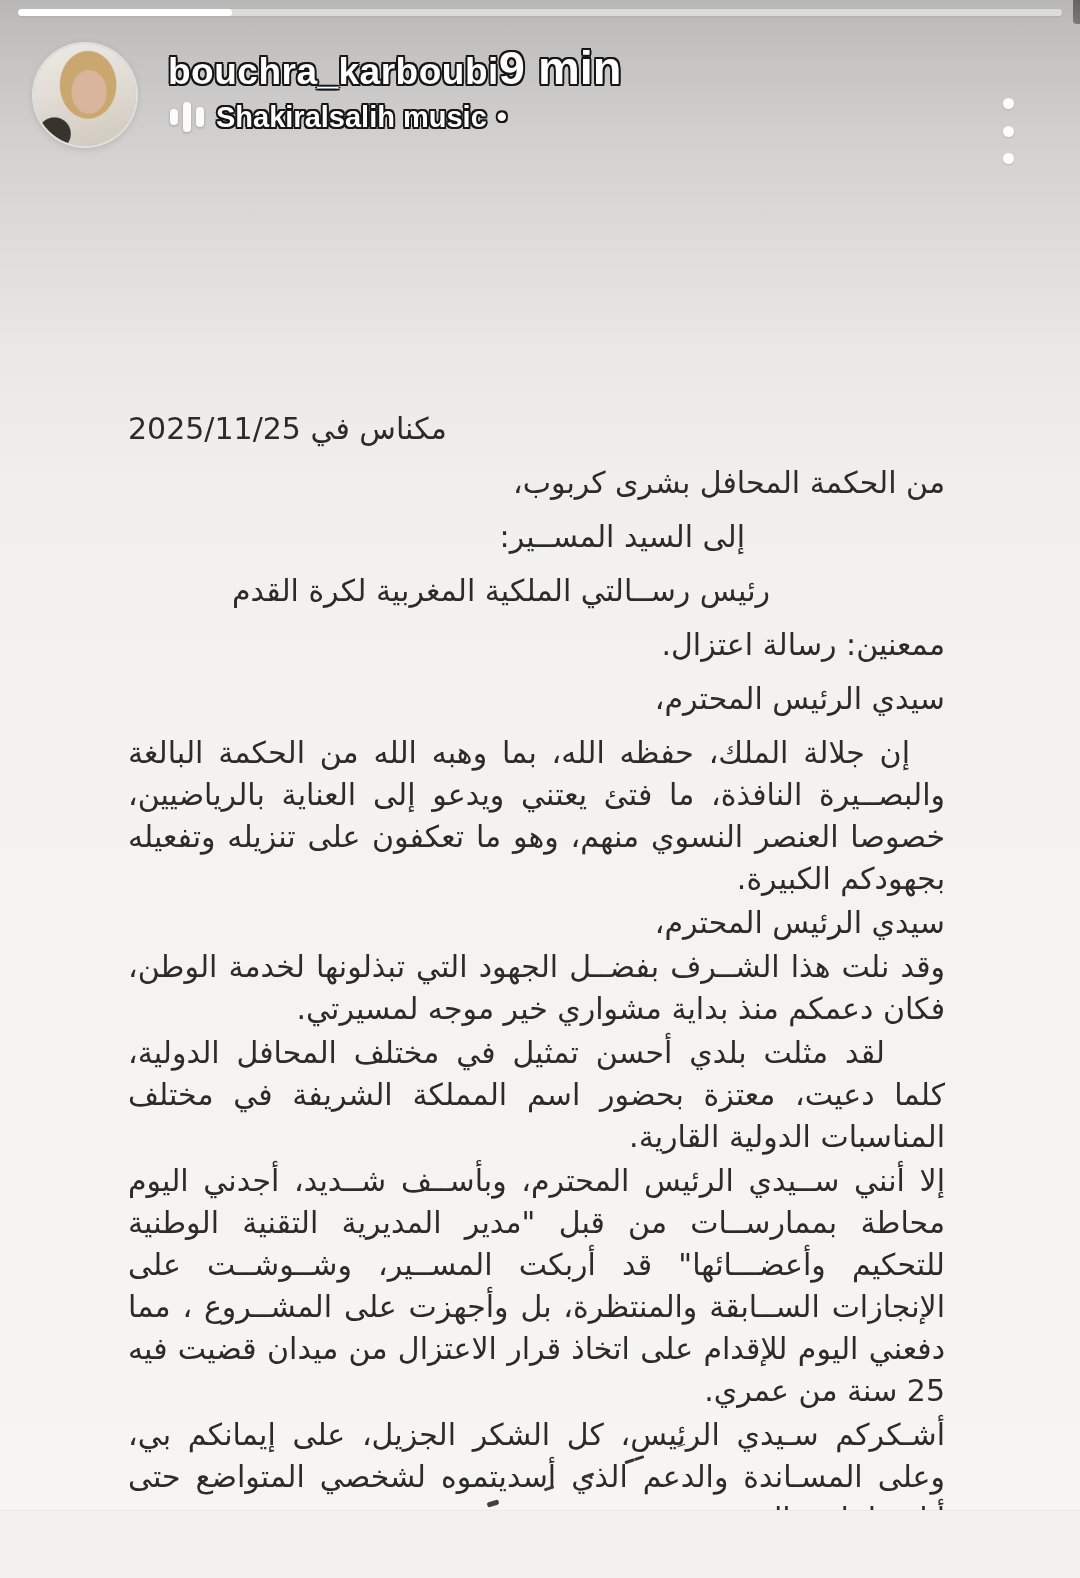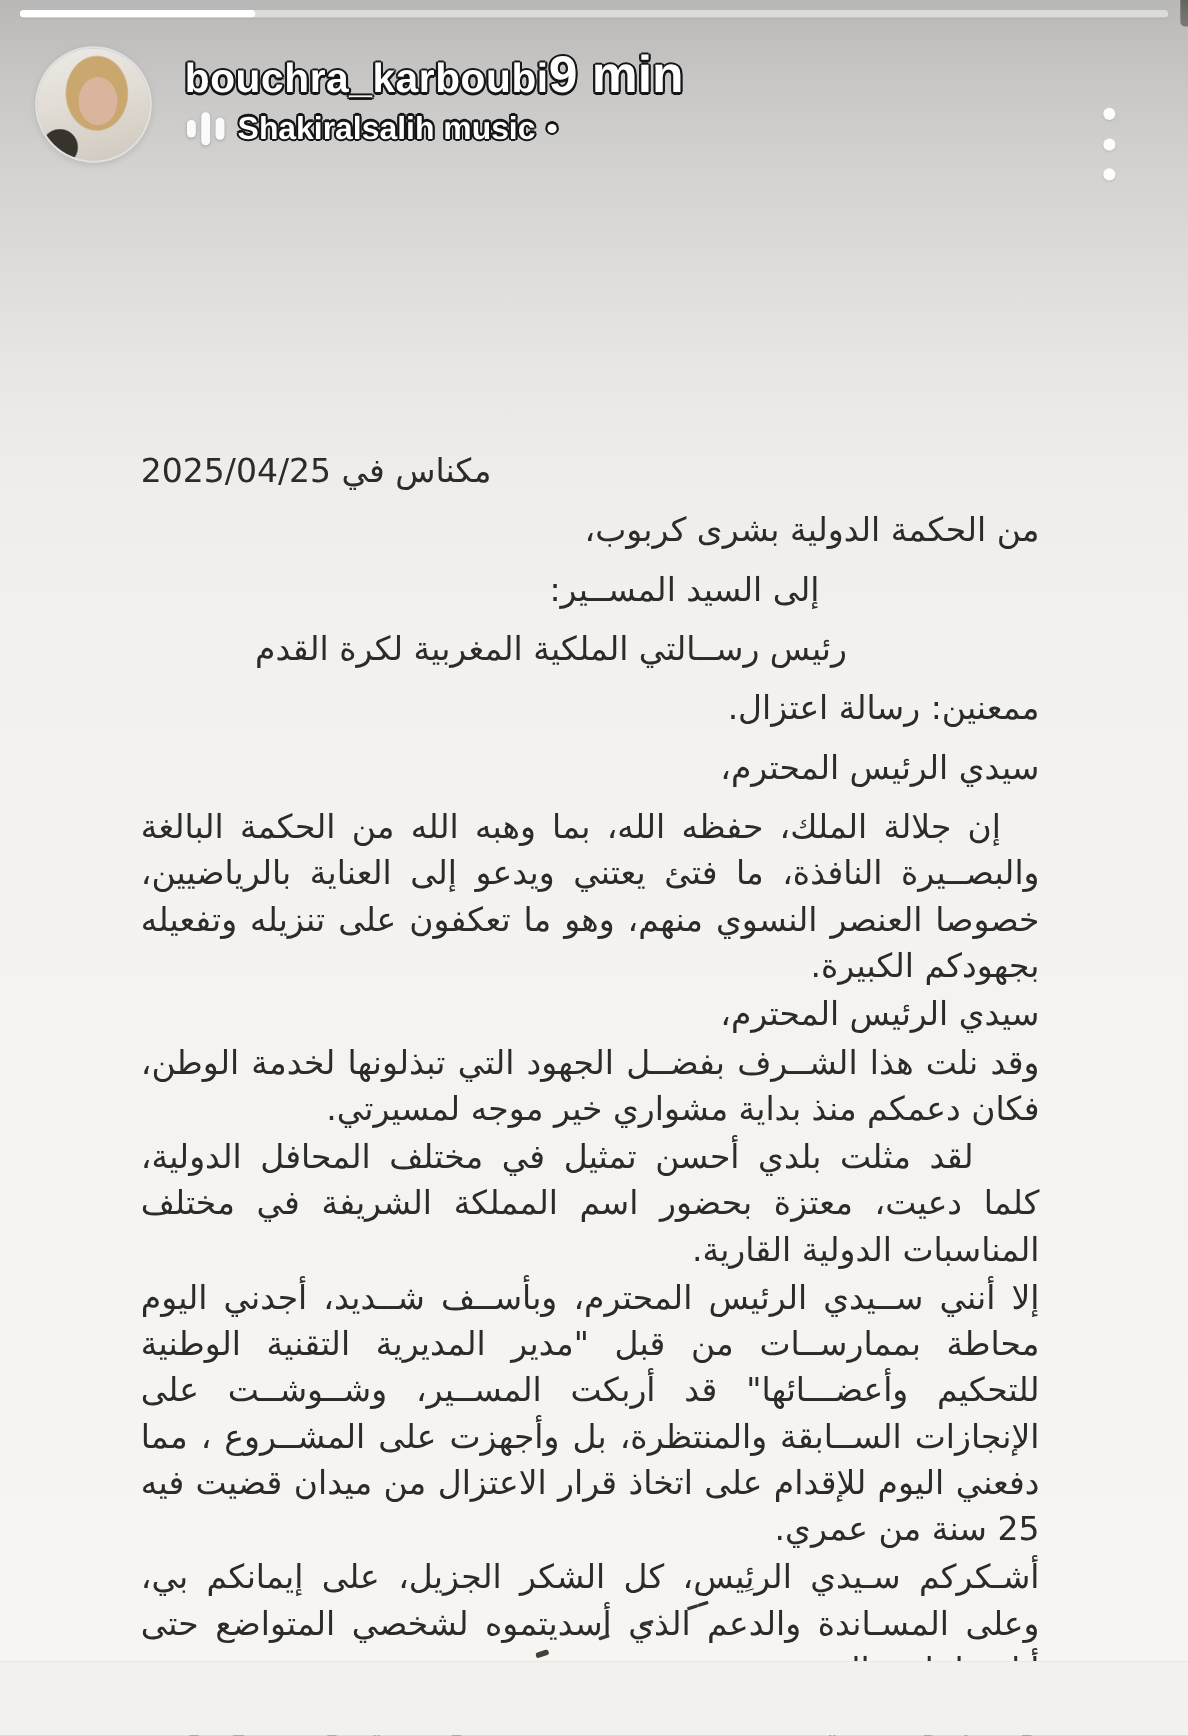--- a/index.html
+++ b/index.html
@@ -92,22 +92,22 @@
     <div class="menu">
         <i></i>
         <i></i>
         <i></i>
       </div>
   </div>
 
   <div class="corner"></div>
 
   <div class="letter">
-    <div class="blk hdr b-left">مكناس في 2025/04/25</div>
-    <div class="blk hdr b-right">من الحكمة الدولية بشرى كربوب،</div>
+    <div class="blk hdr b-left">مكناس في 2025/11/25</div>
+    <div class="blk hdr b-right">من الحكمة المحافل بشرى كربوب،</div>
     <div class="blk hdr b-right to-line">إلى السيد المســير:</div>
     <div class="blk hdr b-right recipient-line">رئيس رســالتي الملكية المغربية لكرة القدم</div>
     <div class="blk hdr b-right">ممعنين: رسالة اعتزال.</div>
     <div class="blk hdr b-right">سيدي الرئيس المحترم،</div>
     <div class="blk b-just fi35">إن جلالة الملك، حفظه الله، بما وهبه الله من الحكمة البالغة والبصــيرة النافذة، ما فتئ يعتني ويدعو إلى العناية بالرياضيين، خصوصا العنصر النسوي منهم، وهو ما تعكفون على تنزيله وتفعيله بجهودكم الكبيرة.</div>
     <div class="blk b-right">سيدي الرئيس المحترم،</div>
     <div class="blk b-just">وقد نلت هذا الشــرف بفضــل الجهود التي تبذلونها لخدمة الوطن، فكان دعمكم منذ بداية مشواري خير موجه لمسيرتي.</div>
     <div class="blk b-just fi60">لقد مثلت بلدي أحسن تمثيل في مختلف المحافل الدولية، كلما دعيت، معتزة بحضور اسم المملكة الشريفة في مختلف المناسبات الدولية القارية.</div>
     <div class="blk b-just">إلا أنني ســيدي الرئيس المحترم، وبأســف شــديد، أجدني اليوم محاطة بممارســات من قبل "مدير المديرية التقنية الوطنية للتحكيم وأعضـــائها" قد أربكت المســير، وشــوشــت على الإنجازات الســابقة والمنتظرة، بل وأجهزت على المشــروع ، مما دفعني اليوم للإقدام على اتخاذ قرار الاعتزال من ميدان قضيت فيه 25 سنة من عمري.</div>
     <div class="blk b-just">أشـكركم سـيدي الرئيس، كل الشكر الجزيل، على إيمانكم بي، وعلى المسـاندة والدعم الذي أسديتموه لشخصي المتواضع حتى أبلغ ما بلغته اليوم.</div>

